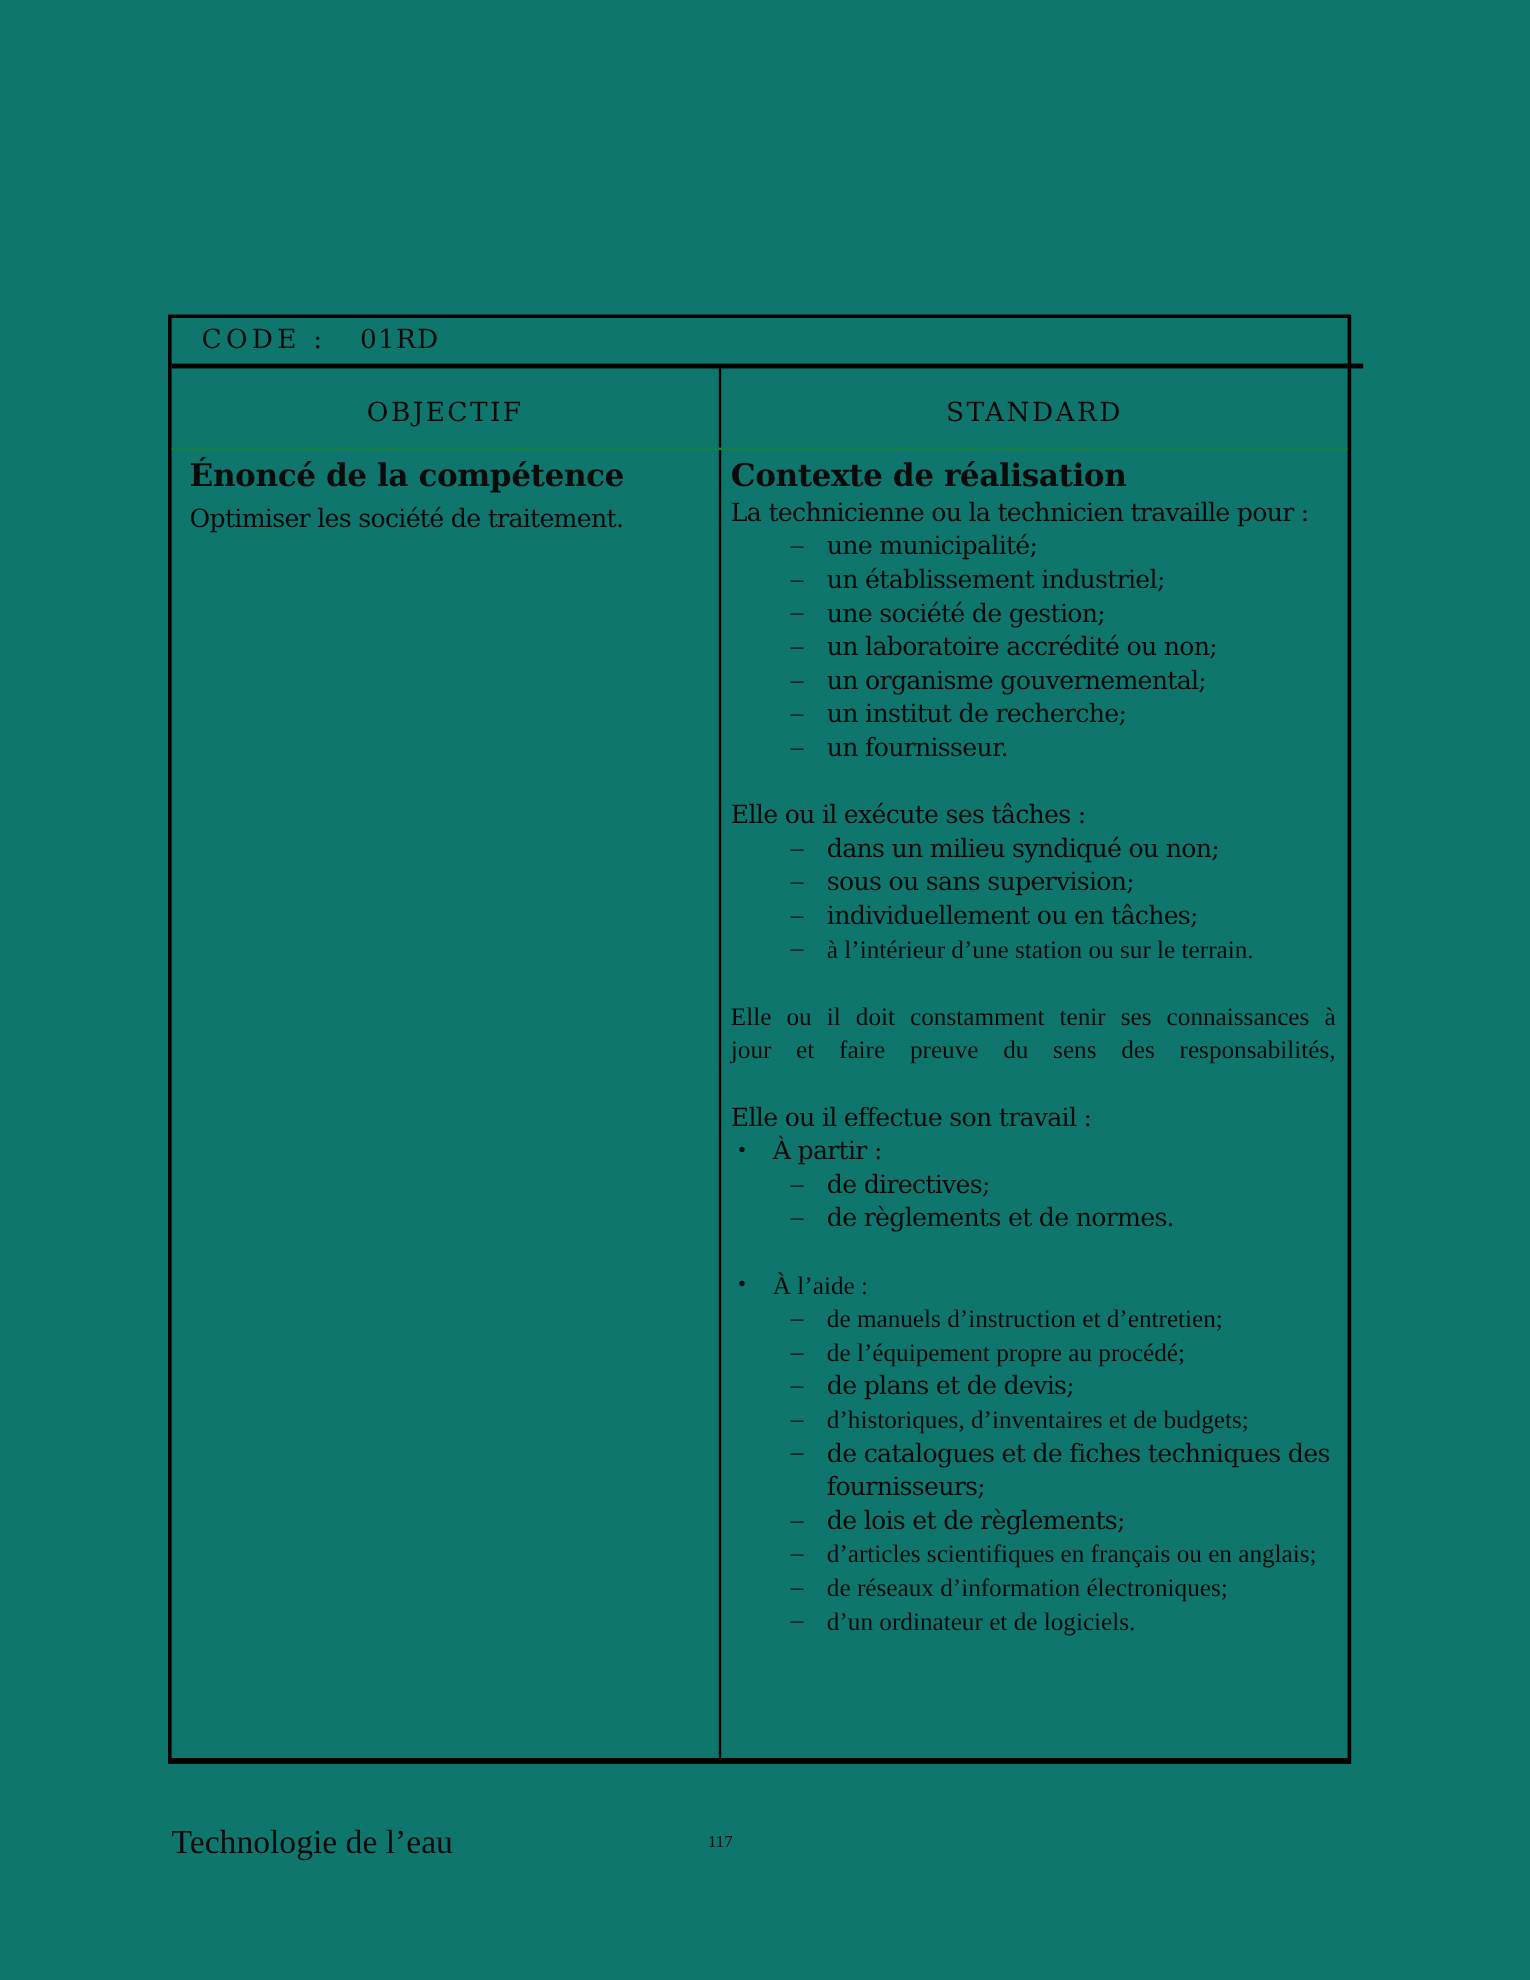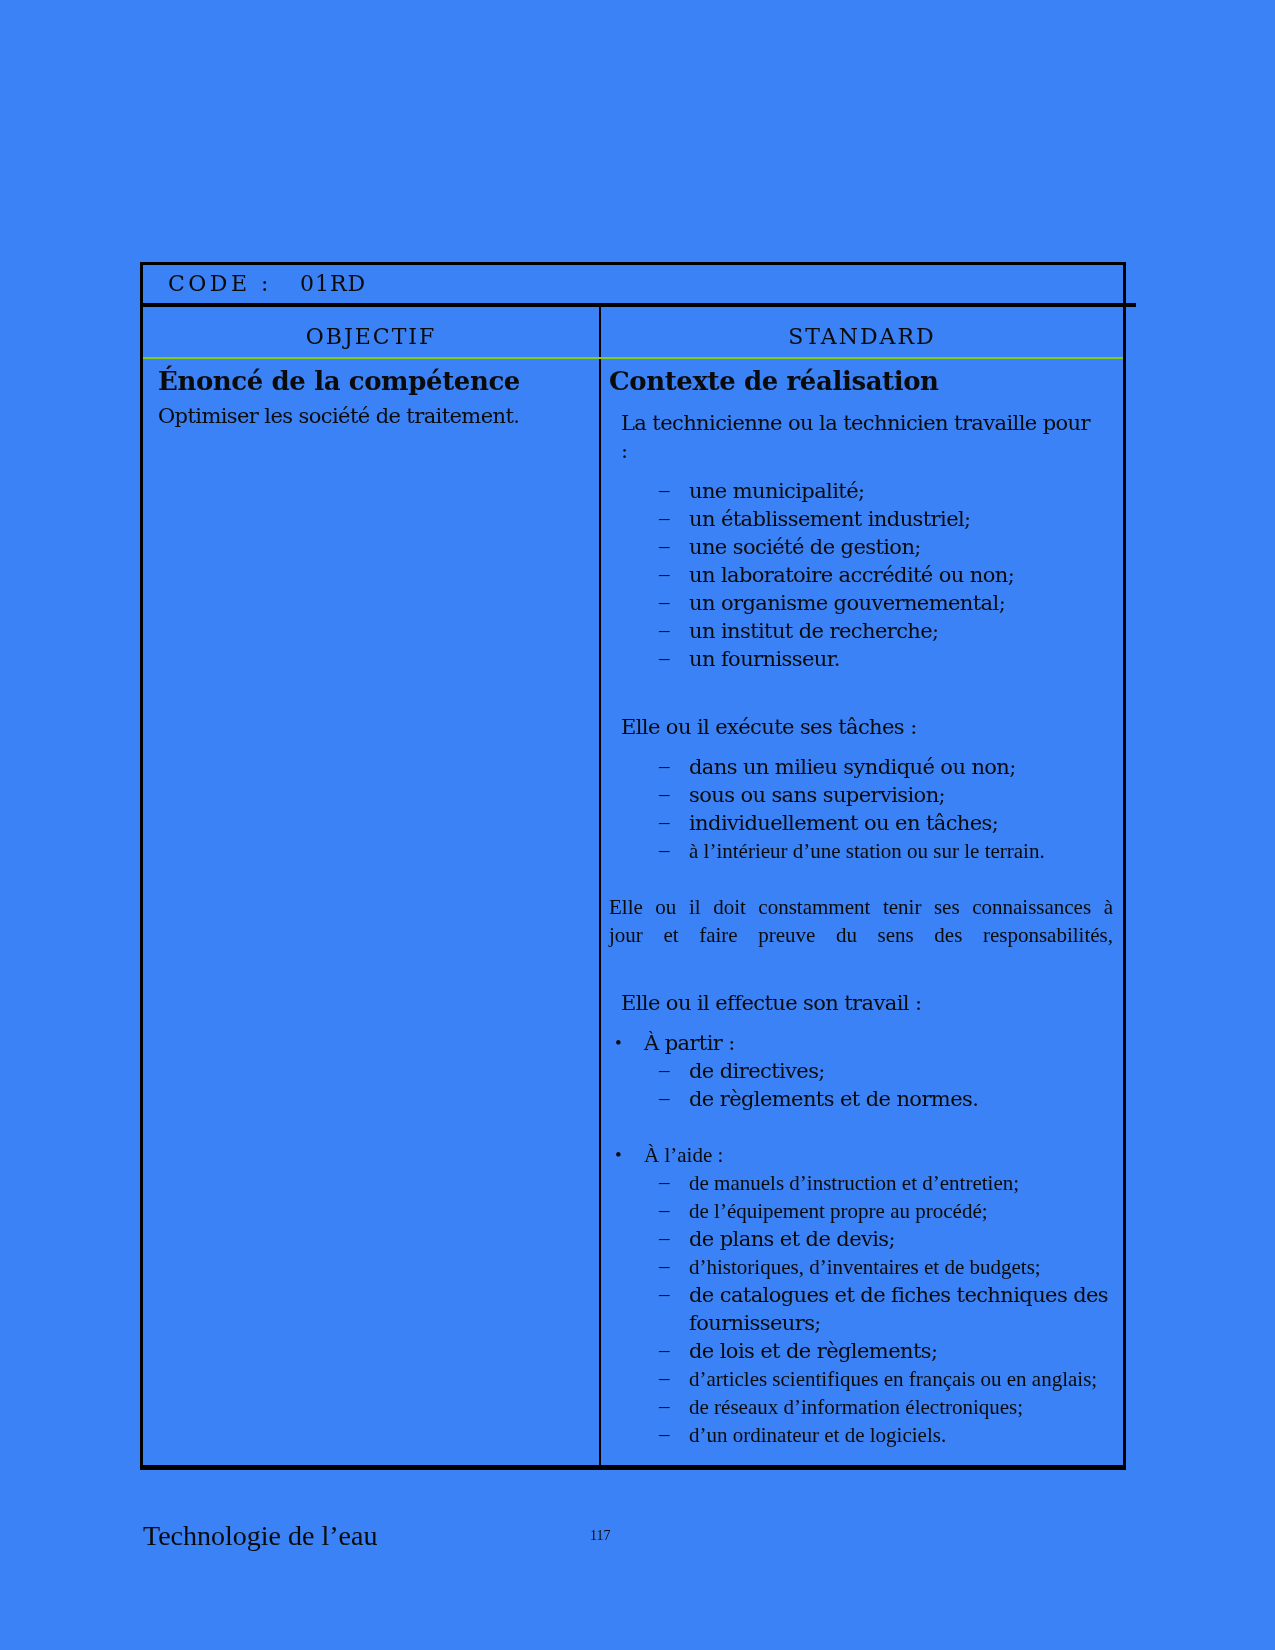--- a/index.html
+++ b/index.html
@@ -1,18 +1,18 @@
 <!DOCTYPE html>
 <html><head>
 <meta charset="utf-8">
 <style>
   html,body { margin:0; padding:0; background:#e8e8e8; }
   .sheet {
     position:relative; width:1275px; height:1650px; margin:0 auto;
-    background:#3b82f6; color:#0b0b0b; overflow:hidden;
+    background:#0f766e; color:#0b0b0b; overflow:hidden;
   }
   .slab  { font-family:"DejaVu Serif", serif; letter-spacing:-0.6px; }
   .times { font-family:"Liberation Serif", serif; letter-spacing:0; }
 
   .doc-table {
     position:absolute; left:140px; top:262px; width:986px; height:1208px;
     box-sizing:border-box;
     border:3px solid #000; border-bottom-width:5px;
     display:flex; flex-direction:column;
     font-size:21px; line-height:28px;
@@ -23,39 +23,39 @@
     border-bottom:4px solid #000;
     display:flex; align-items:center; padding-left:25px;
   }
   .code-row::after { 
     content:""; position:absolute; right:-13px; bottom:-4px; width:13px; height:4px; background:#000;
   }
   .code-label { font-size:22px; letter-spacing:3.5px; }
   .code-value { margin-left:28px; font-size:22px; letter-spacing:1px;text-align:center; }
 
   
-  .header-row { display:flex; height:52px; box-sizing:border-box; border-bottom:2px solid #84cc16;justify-content:flex-end; }
+  .header-row { display:flex; height:68px; box-sizing:border-box; border-bottom:2px solid #15803d;justify-content:flex-end; }
   .header-cell {
     box-sizing:border-box; display:flex; align-items:center; justify-content:center;
     padding-top:10px; font-size:22px; letter-spacing:2px;
   }
   .hc-left  { width:458px; border-right:2px solid #000; }
   .hc-right { flex:1; }
 
   
   .content-row { flex:1; display:flex; min-height:0; }
   .col-objectif {
     width:458px; box-sizing:border-box; border-right:2px solid #000;
     padding:6px 14px 0 15px;
   }
   .col-standard { flex:1; box-sizing:border-box; padding:6px 10px 0 8px; }
 
   .cell-heading { font-weight:bold; font-size:26px; line-height:32px; letter-spacing:-0.4px; }
   .statement { margin-top:5px; }
-  .intro { margin:12px; }
+  .intro { margin:0; }
 
   .vspace { height:28px; }
 
   .dash-item { position:relative; padding-left:80px; }
   .dash-item .marker { position:absolute; left:50px; top:-1px; font-family:"Liberation Serif", serif; }
 
   .bullet-line { position:relative; padding-left:35px; }
   .bullet-line .marker { position:absolute; left:6px; top:0; font-size:19px; }
 
   .jline  { text-align:justify; text-align-last:justify; }

